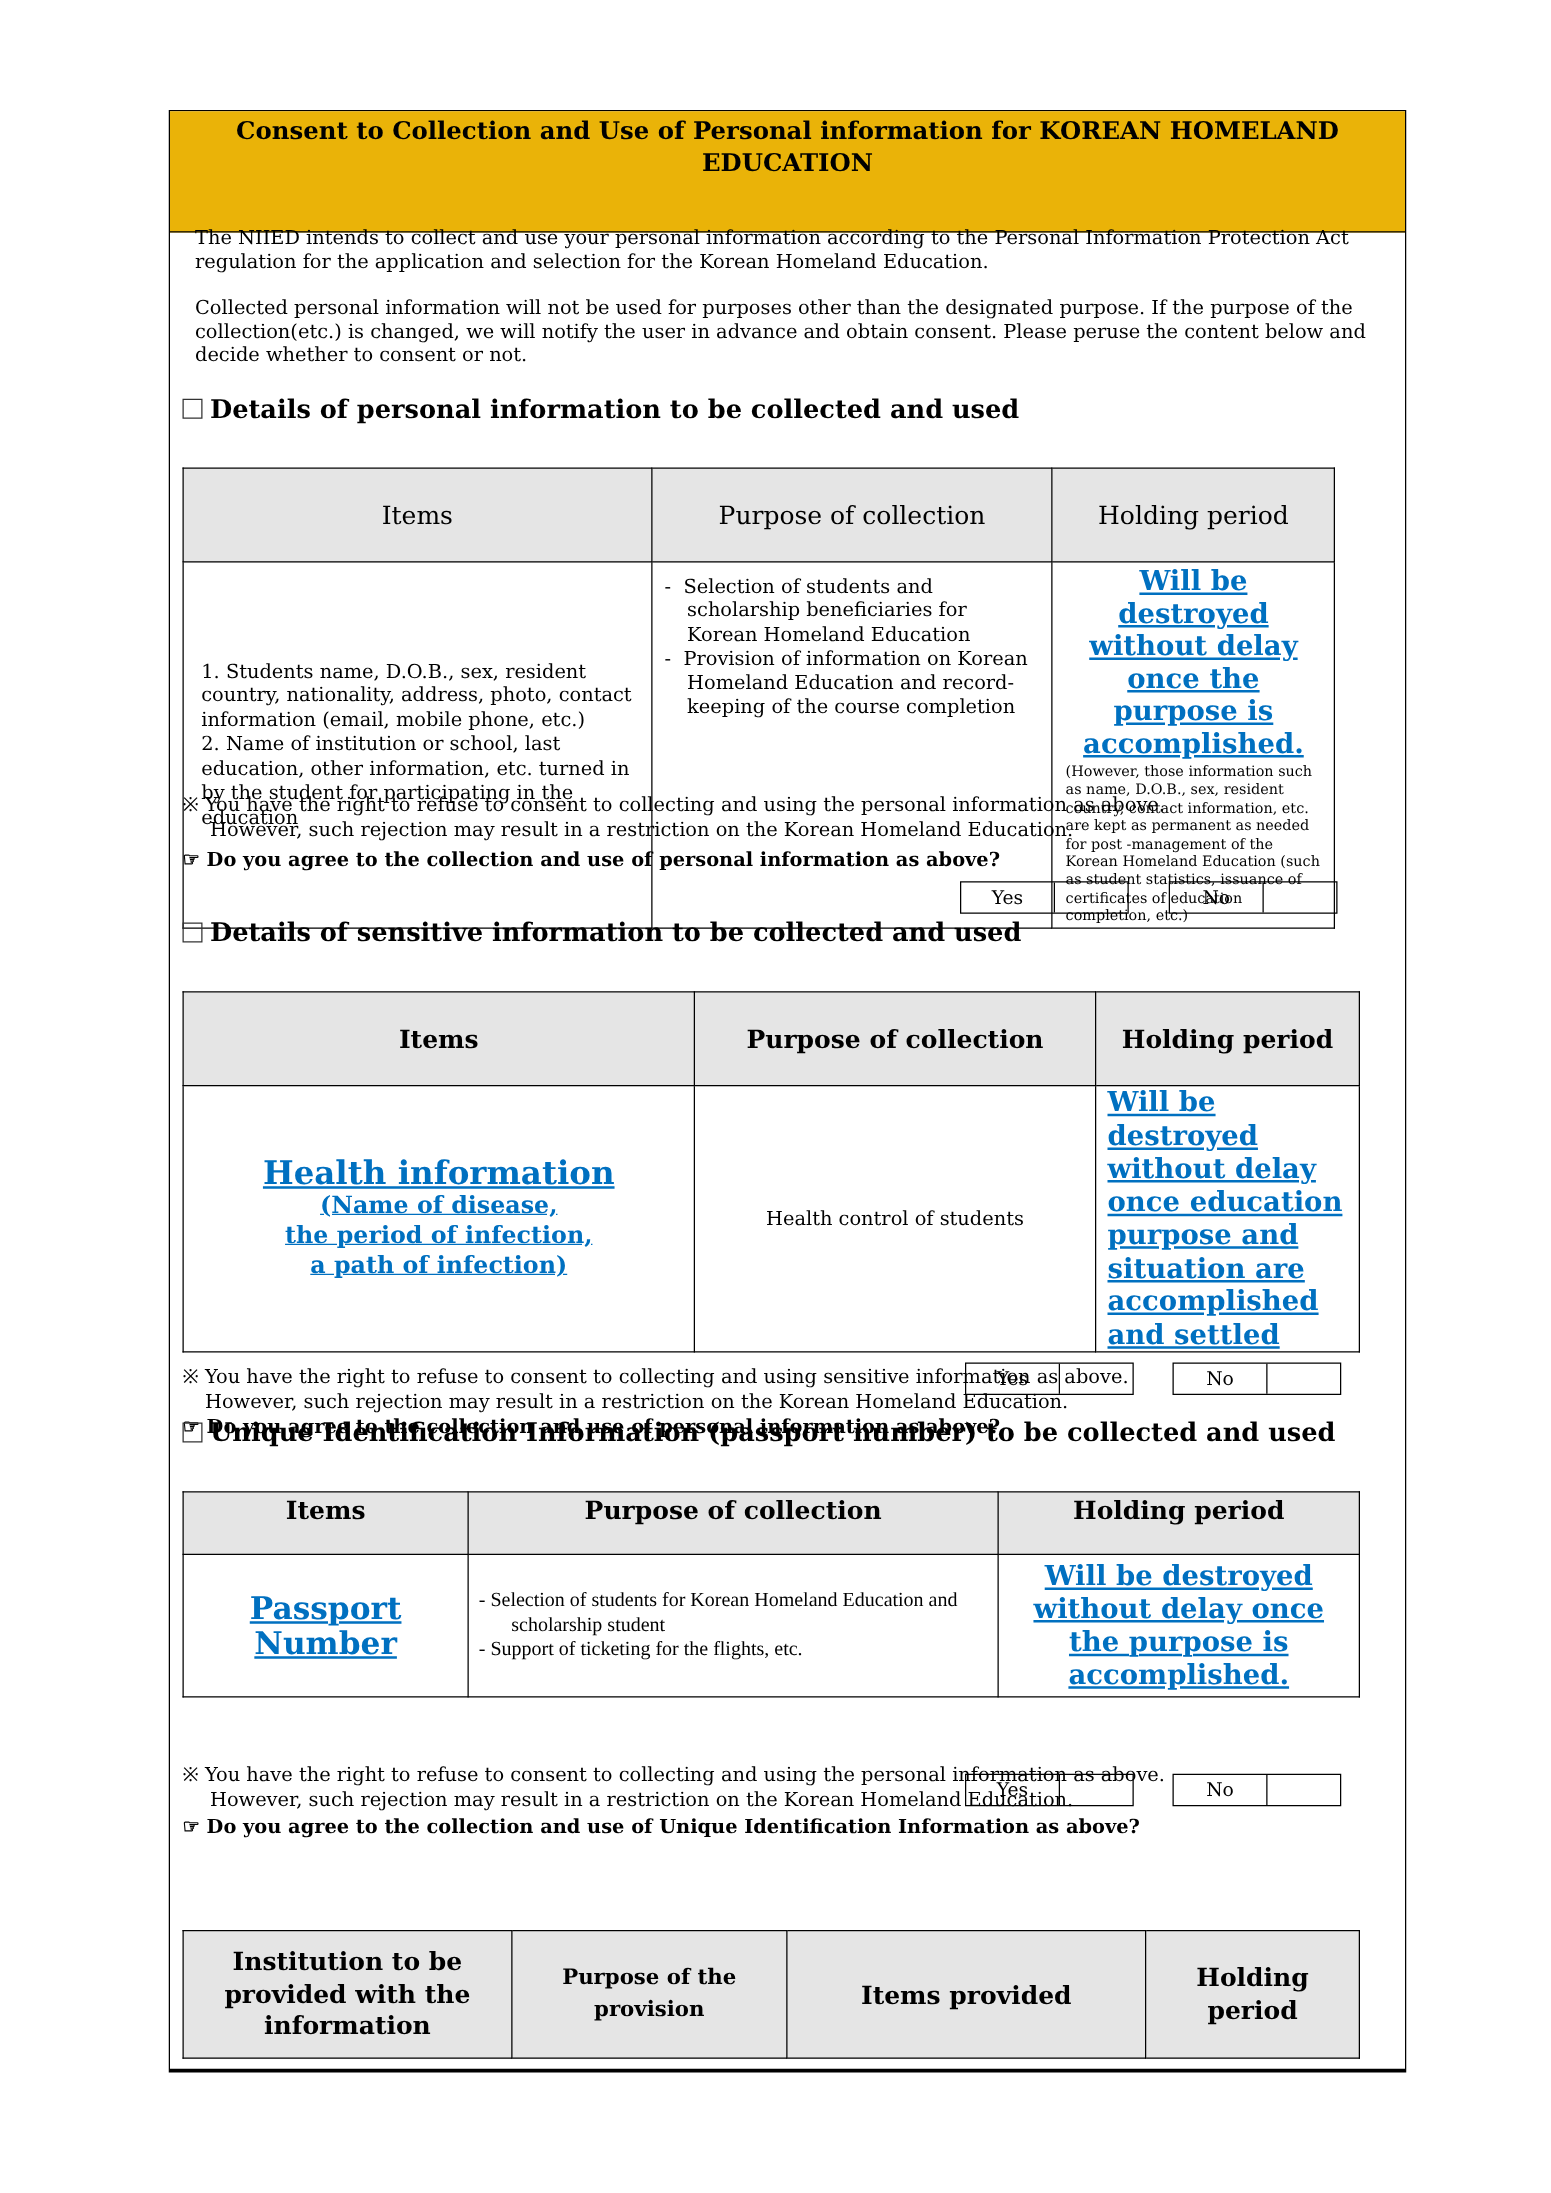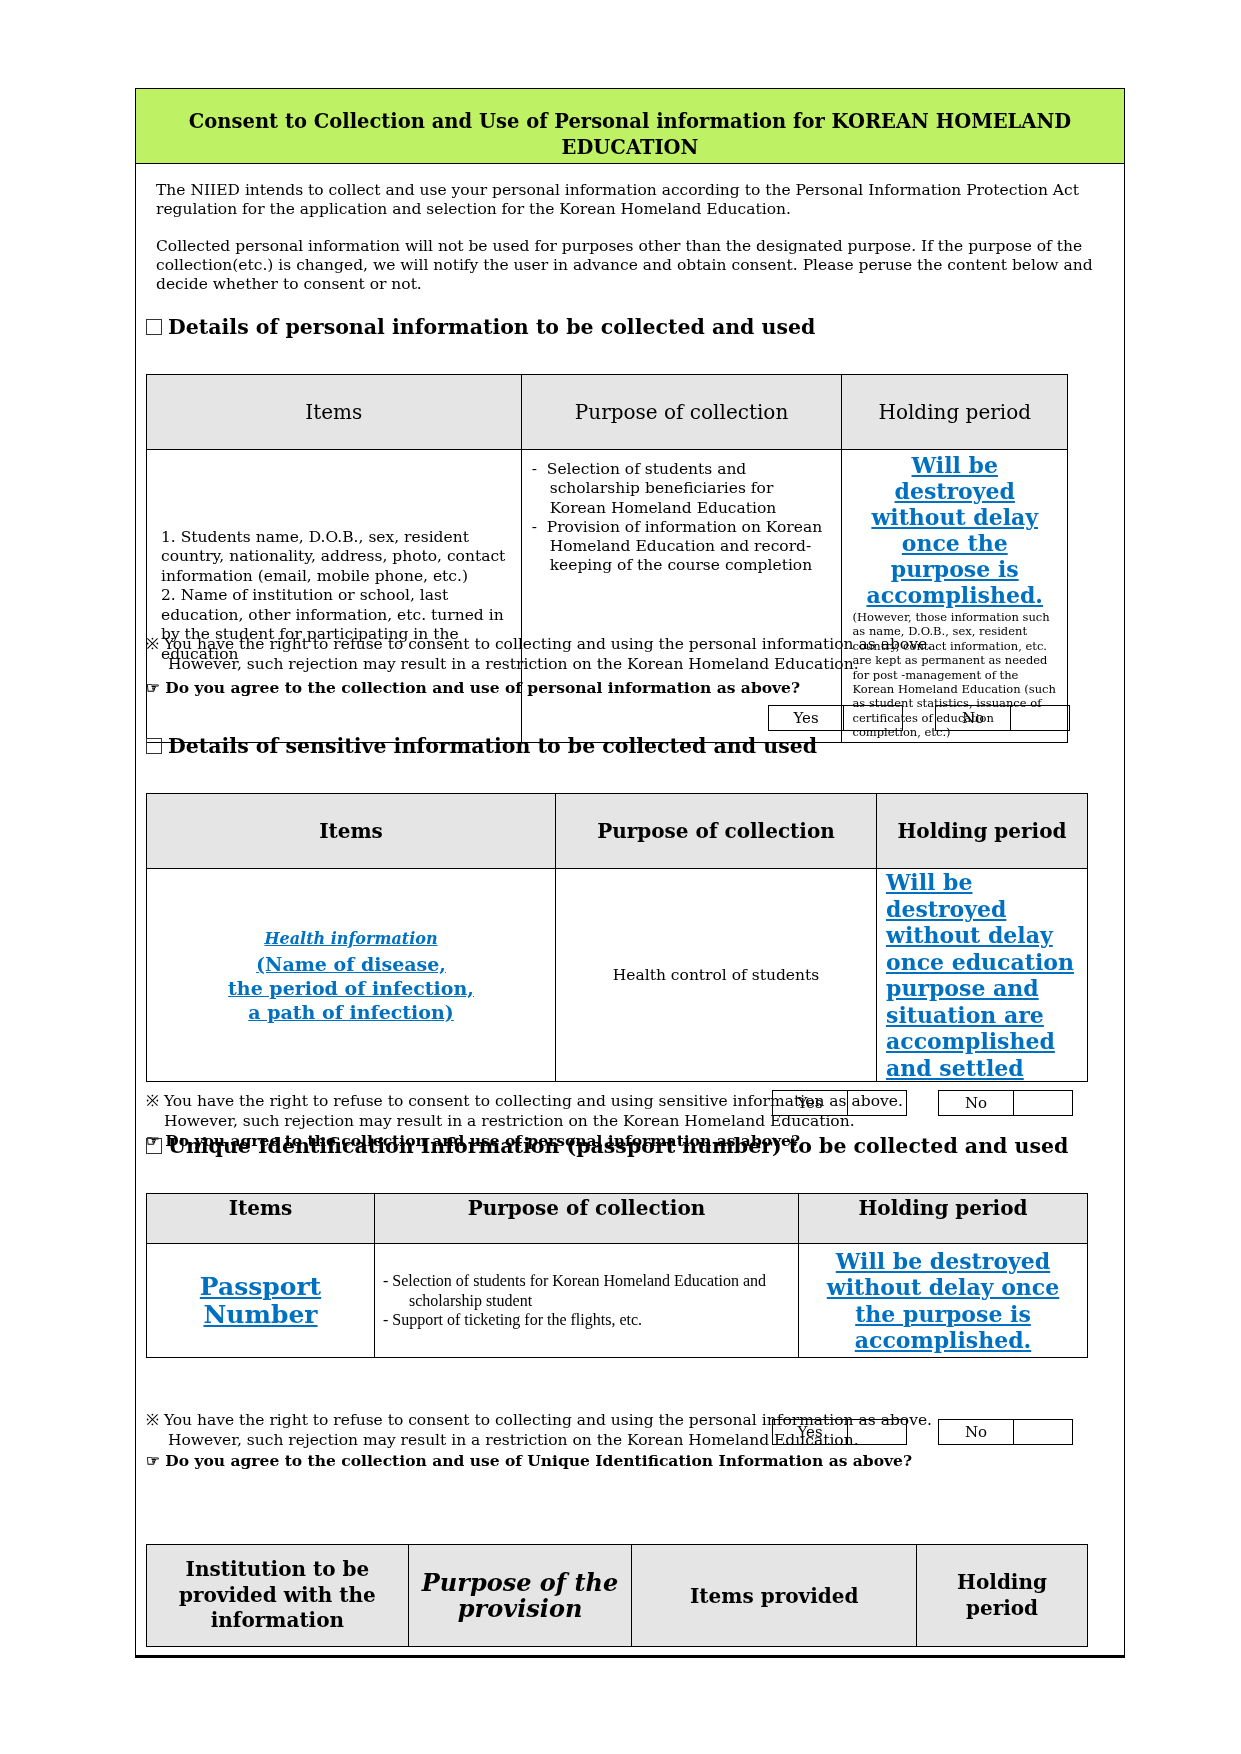--- a/index.html
+++ b/index.html
@@ -1,23 +1,23 @@
 <!DOCTYPE html>
 <html><head>
 <meta charset="utf-8">
 <style>
   html, body { margin:0; padding:0; background:#ffffff; }
   body { width:1241px; height:1754px; position:relative; overflow:hidden;
          font-family:"DejaVu Serif", serif; color:#000; }
   .page { position:absolute; left:135px; top:88px; width:988px; height:1566px;
           border-left:1.5px solid #000; border-right:1.5px solid #000; border-top:1.5px solid #000;
           border-bottom:3px solid #000; }
-  .title-box { position:absolute; left:0; top:0; width:988px; height:75px; background:#bef264;
+  .title-box { position:absolute; left:0; top:0; width:988px; height:97px; background:#eab308;
                border-bottom:1.5px solid #000; text-align:center; font-weight:bold; font-size:19.5px;
-               line-height:26px; padding-top:20px; box-sizing:border-box; }
+               line-height:26px; padding-top:3px; box-sizing:border-box; }
   .para { position:absolute; left:20px; width:965px; font-size:15.5px; line-height:19px; }
   .section-title { position:absolute; left:10px; font-size:20.5px; font-weight:bold; white-space:nowrap; }
   .section-title .box { display:inline-block; width:14px; height:14px; border:1.3px solid #333;
                         vertical-align:-1px; margin-right:6px; }
   table.grid { position:absolute; border-collapse:collapse;margin-top:32px; }
   table.grid td { border:1.3px solid #000; vertical-align:middle; }
   table.grid tr.head td { background:#e5e5e5; text-align:center; }
   .link { color:#0070c0; text-decoration:underline; font-weight:bold; }
   .note { position:absolute; left:10px; font-size:15.5px; line-height:20px; white-space:nowrap; }
   .question { position:absolute; left:10px; font-size:15.5px; font-weight:bold; white-space:nowrap; }
@@ -83,21 +83,21 @@
   </div>
   <table class="grid" style="left:10px; top:672px; width:942px;">
     <tbody>
         <tr class="head" style="height:75px; font-weight:bold;">
       <td style="width:406px; font-size:20px;">Items</td>
       <td style="width:240px; font-size:20px; line-height:25px; padding:0 40px;">Purpose of collection</td>
       <td style="font-size:20px;">Holding period</td>
     </tr>
     <tr style="height:166px;">
       <td style="text-align:center;">
-        <div class="link" style="font-size:16px; line-height:26px;font-style:italic;">Health information</div>
+        <div class="link" style="font-size:26px; line-height:26px;">Health information</div>
         <div class="link" style="font-size:19px; line-height:24px;">(Name of disease,</div>
         <div class="link" style="font-size:19px; line-height:24px;">the period of infection,</div>
         <div class="link" style="font-size:19px; line-height:24px;">a path of infection)</div>
       </td>
       <td style="text-align:center; font-size:15.5px;">Health control of students</td>
       <td style="padding:0 8px 0 9px;">
         <div class="link" style="font-size:22px; line-height:26.5px;">Will be destroyed without delay once education purpose and situation are accomplished and settled</div>
       </td>
     </tr>
   </tbody>
@@ -152,19 +152,19 @@
   </div>
   <div class="yn" style="left:802px; top:1330px;">
     <span class="lbl">No</span>
       <span class="chk"></span>
   </div>
 
   <table class="grid" style="left:10px; top:1423px; width:942px;">
     <tbody>
         <tr class="head" style="height:102px; font-weight:bold;">
       <td style="width:225px; font-size:20px; line-height:25.5px; padding:0 24px;">Institution to be provided with the information</td>
-      <td style="width:210px; font-size:24px; line-height:25.5px; padding:0 12px;font-style:italic;">Purpose of the provision</td>
+      <td style="width:210px; font-size:17px; line-height:25.5px; padding:0 12px;">Purpose of the provision</td>
       <td style="width:310px; font-size:20px;">Items provided</td>
       <td style="font-size:20px; line-height:25.5px; padding:0 40px;">Holding period</td>
     </tr>
   </tbody>
     </table>
 </div>
 
 </body></html>

